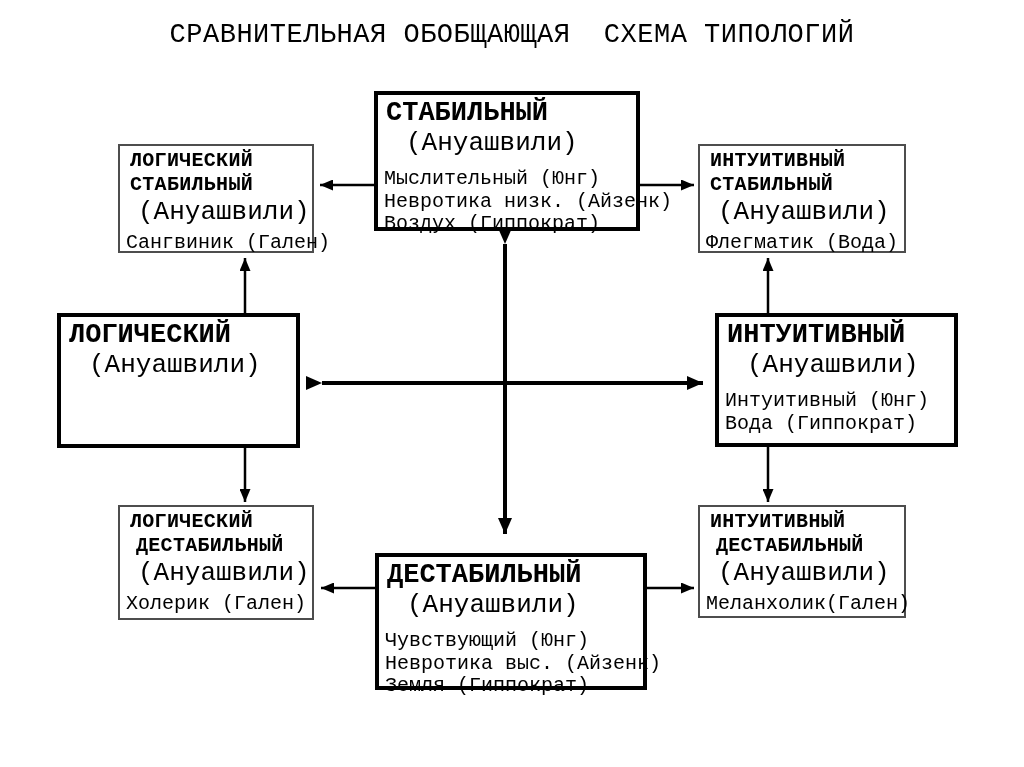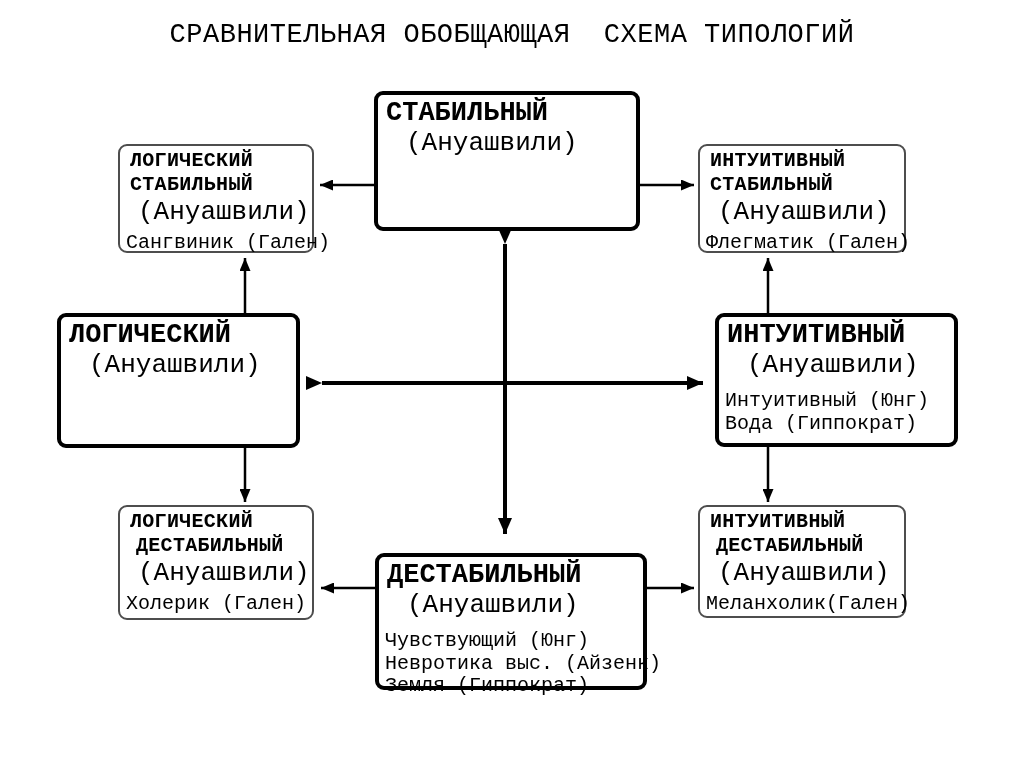--- a/index.html
+++ b/index.html
@@ -20,21 +20,20 @@
     text-align: center;
     font-size: 27px;
     letter-spacing: 0.5px;
     white-space: pre;
   }
   .box {
     position: absolute;
     box-sizing: border-box;
     background: #ffffff;
     padding-top: 3px;
-    border-radius: 9px;
   }
   .thick { border: 4px solid #000000; }
   .thin  { border: 2px solid #4d4d4d; }
   .h {
     font-weight: bold;
     font-size: 27px;
     line-height: 1.15;
     padding-left: 8px;
     white-space: nowrap;
   }
@@ -93,37 +92,42 @@
     <line x1="768" y1="447" x2="768" y2="502" stroke-width="2.5" marker-end="url(#ah)"></line>
     <line x1="375" y1="588" x2="321" y2="588" stroke-width="2.5" marker-end="url(#ah)"></line>
     <line x1="647" y1="588" x2="694" y2="588" stroke-width="2.5" marker-end="url(#ah)"></line>
     <line x1="505" y1="244" x2="505" y2="534" stroke-width="4" marker-start="url(#ahL)" marker-end="url(#ahL)"></line>
     <line x1="322" y1="383" x2="703" y2="383" stroke-width="4" marker-start="url(#ahL)" marker-end="url(#ahL)"></line>
   </svg>
 
   <div class="box thick" style="left:374px; top:91px; width:266px; height:140px;">
     <div class="h">СТАБИЛЬНЫЙ</div>
     <div class="author">(Ануашвили)</div>
+    <div class="items">
+      <div>Мыслительный (Юнг)</div>
+      <div>Невротика низк. (Айзенк)</div>
+      <div>Воздух (Гиппократ)</div>
+    </div>
   </div>
 
   <div class="box thin" style="left:118px; top:144px; width:196px; height:109px;">
     <div class="h">ЛОГИЧЕСКИЙ</div>
     <div class="h">СТАБИЛЬНЫЙ</div>
     <div class="author">(Ануашвили)</div>
     <div class="items">
       <div>Сангвиник (Гален)</div>
     </div>
   </div>
 
   <div class="box thin" style="left:698px; top:144px; width:208px; height:109px;">
     <div class="h">ИНТУИТИВНЫЙ</div>
     <div class="h">СТАБИЛЬНЫЙ</div>
     <div class="author">(Ануашвили)</div>
     <div class="items">
-      <div>Флегматик (Гален)</div>
+      <div>Флегматик (Вода)</div>
     </div>
   </div>
 
   <div class="box thick" style="left:57px; top:313px; width:243px; height:135px;">
     <div class="h">ЛОГИЧЕСКИЙ</div>
     <div class="author">(Ануашвили)</div>
   </div>
 
   <div class="box thick" style="left:715px; top:313px; width:243px; height:134px;">
     <div class="h">ИНТУИТИВНЫЙ</div>

